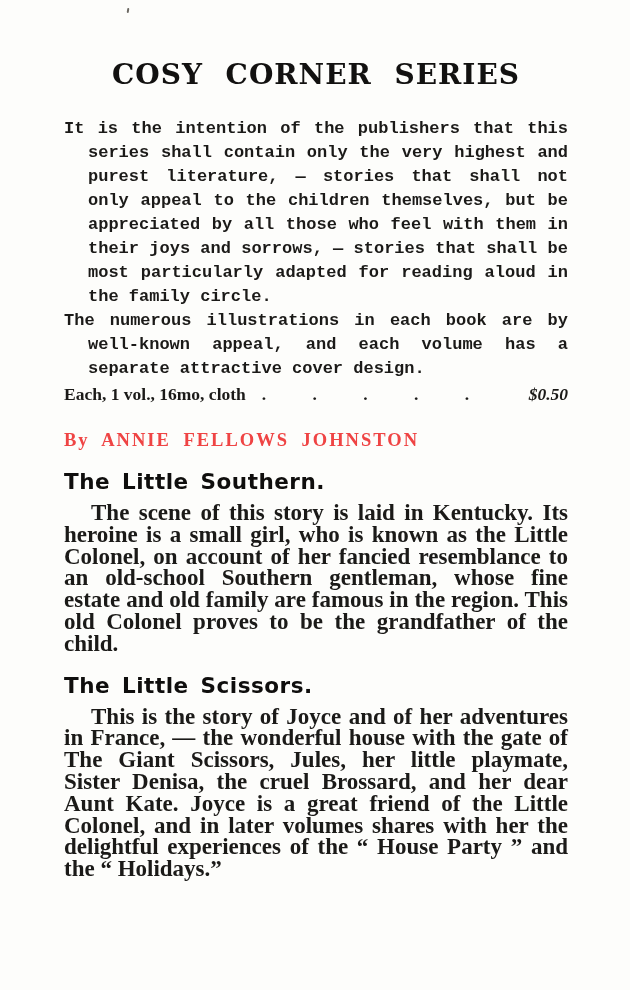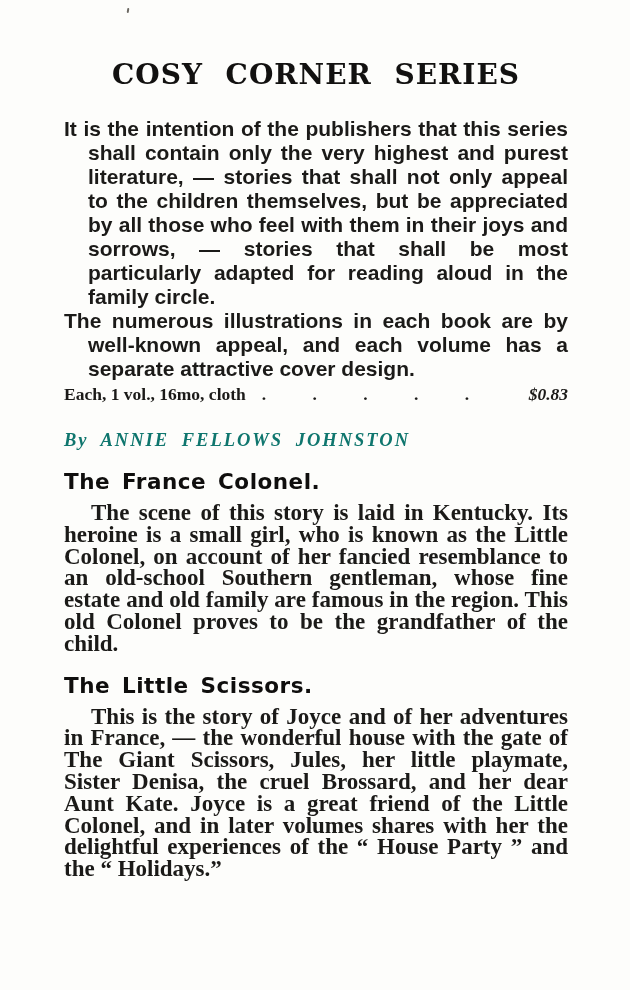--- a/index.html
+++ b/index.html
@@ -33,27 +33,27 @@
     text-align: center;
     font-family: "DejaVu Serif", serif;
     font-weight: bold;
     font-size: 28px;
     letter-spacing: 1px;
     word-spacing: 12px;
     color: #121110;
   }
   .intro p {
     margin: 0;
-    font-size: 21px;
+    font-size: 17px;
     line-height: 24px;
     text-align: justify;
     padding-left: 24px;
     text-indent: -24px;
     font-weight: bold;
-    font-family: Liberation Sans, sans-serif;
+    font-family: Liberation Mono, monospace;
     color: #1b1a18;
   }
   .price-line {
     display: flex;
     align-items: flex-end;
     margin-top: 1px;
     font-size: 17.5px;
     font-weight: bold;
     line-height: 24px;
     color: #1b1a18;
@@ -66,26 +66,25 @@
     overflow: hidden;
     flex: 1;
   }
   .price-line .price {
     margin-left: auto;
     font-style: italic;
   }
   .byline {
     margin: 24px 0 4px 0;
     font-family: "Liberation Serif", serif;
-    font-style: italic;
     font-weight: bold;
     font-size: 18.5px;
     letter-spacing: 2px;
     word-spacing: 6px;
-    color: #0f766e;
+    color: #ef4444;
   }
   .book {
     margin-top: 18px;
   }
   .book h2 {
     margin: 0 0 8px 0;
     font-family: "DejaVu Sans", sans-serif;
     font-weight: bold;
     font-size: 21.5px;
     letter-spacing: 0.5px;
@@ -112,27 +111,27 @@
   <h1 class="series-title">COSY CORNER SERIES</h1>
 
   <div class="intro">
     <p>It is the intention of the publishers that this series shall contain only the very highest and purest literature, — stories that shall not only appeal to the children themselves, but be appreciated by all those who feel with them in their joys and sorrows, — stories that shall be most particularly adapted for reading aloud in the family circle.</p>
     <p>The numerous illustrations in each book are by well-known appeal, and each volume has a separate attractive cover design.</p>
   </div>
 
   <div class="price-line">
     <span>Each, 1 vol., 16mo, cloth</span>
     <span class="dots">. . . . .</span>
-    <span class="price">$0.83</span>
+    <span class="price">$0.50</span>
   </div>
 
   <p class="byline">By ANNIE FELLOWS JOHNSTON</p>
 
   <section class="book">
-    <h2>The France Colonel.</h2>
+    <h2>The Little Southern.</h2>
     <p>The scene of this story is laid in Kentucky. Its heroine is a small girl, who is known as the Little Colonel, on account of her fancied resemblance to an old-school Southern gentleman, whose fine estate and old family are famous in the region. This old Colonel proves to be the grandfather of the child.</p>
   </section>
 
   <section class="book">
     <h2>The Little Scissors.</h2>
     <p>This is the story of Joyce and of her adventures in France, — the wonderful house with the gate of The Giant Scissors, Jules, her little playmate, Sister Denisa, the cruel Brossard, and her dear Aunt Kate. Joyce is a great friend of the Little Colonel, and in later volumes shares with her the delightful experiences of the “ House Party ” and the “ Holidays.”</p>
   </section>
 
 </div>
 

